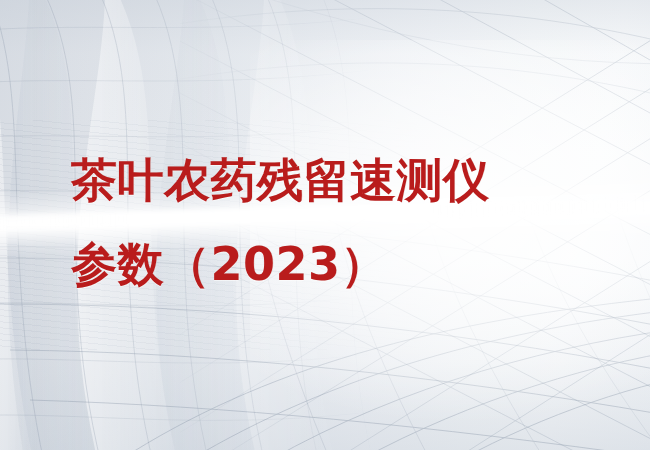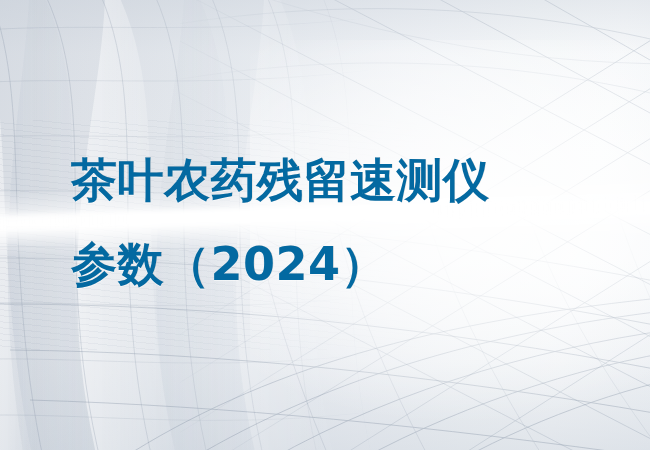--- a/index.html
+++ b/index.html
@@ -143,21 +143,21 @@
 
   
   .title-block {
     position: absolute;
     left: 71px;
     top: 138px;
     width: 560px;
   }
   .title-line {
     display: block;
-    color: #0369a1;
+    color: #b91c1c;
     font-family: "DejaVu Sans", "Liberation Sans", sans-serif;
     font-weight: 700;
     font-size: 46px;
     line-height: 84px;
     letter-spacing: 0.5px;
     white-space: nowrap;
     text-shadow:
       0 1px 0 rgba(255,255,255,0.55),
       0.5px 0 0 rgba(120,70,40,0.20);
   }
@@ -290,16 +290,16 @@
     </g>
   </svg>
 
   <div class="ripples"></div>
   <div class="bloom-right"></div>
   <div class="glow-streak"></div>
   <div class="glow-core"></div>
 
   <div class="title-block">
     <span class="title-line">茶叶农药残留速测仪</span>
-    <span class="title-line">参数（2024）</span>
+    <span class="title-line">参数（2023）</span>
   </div>
 
 </div>
 
 </body></html>

